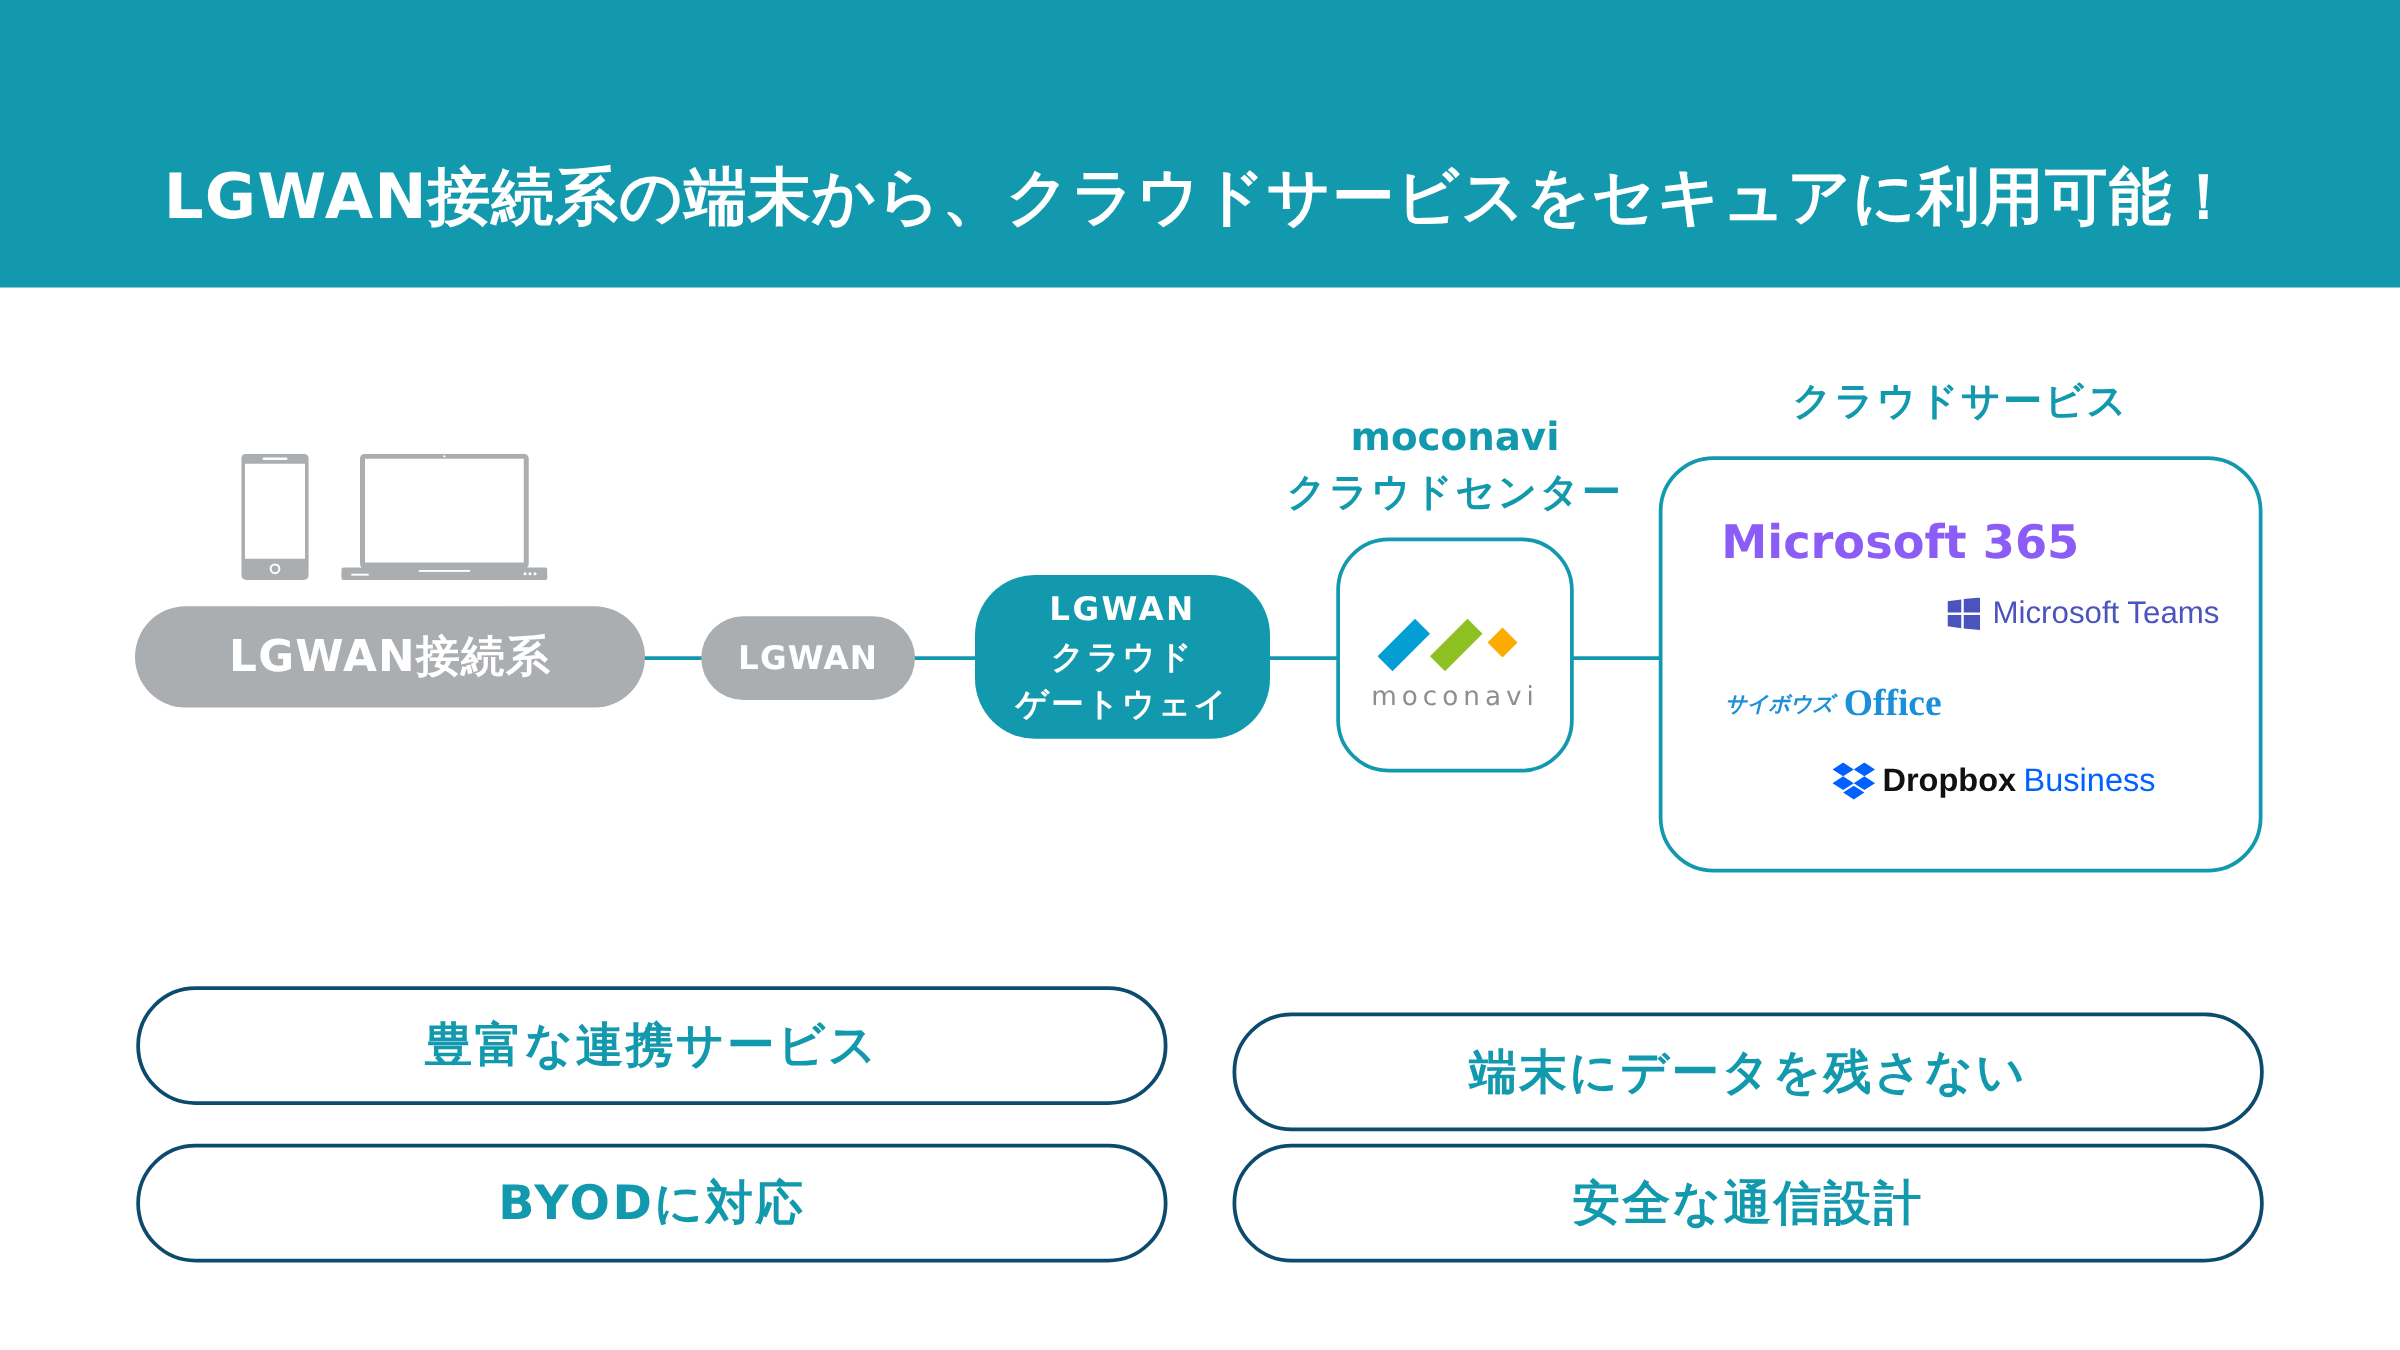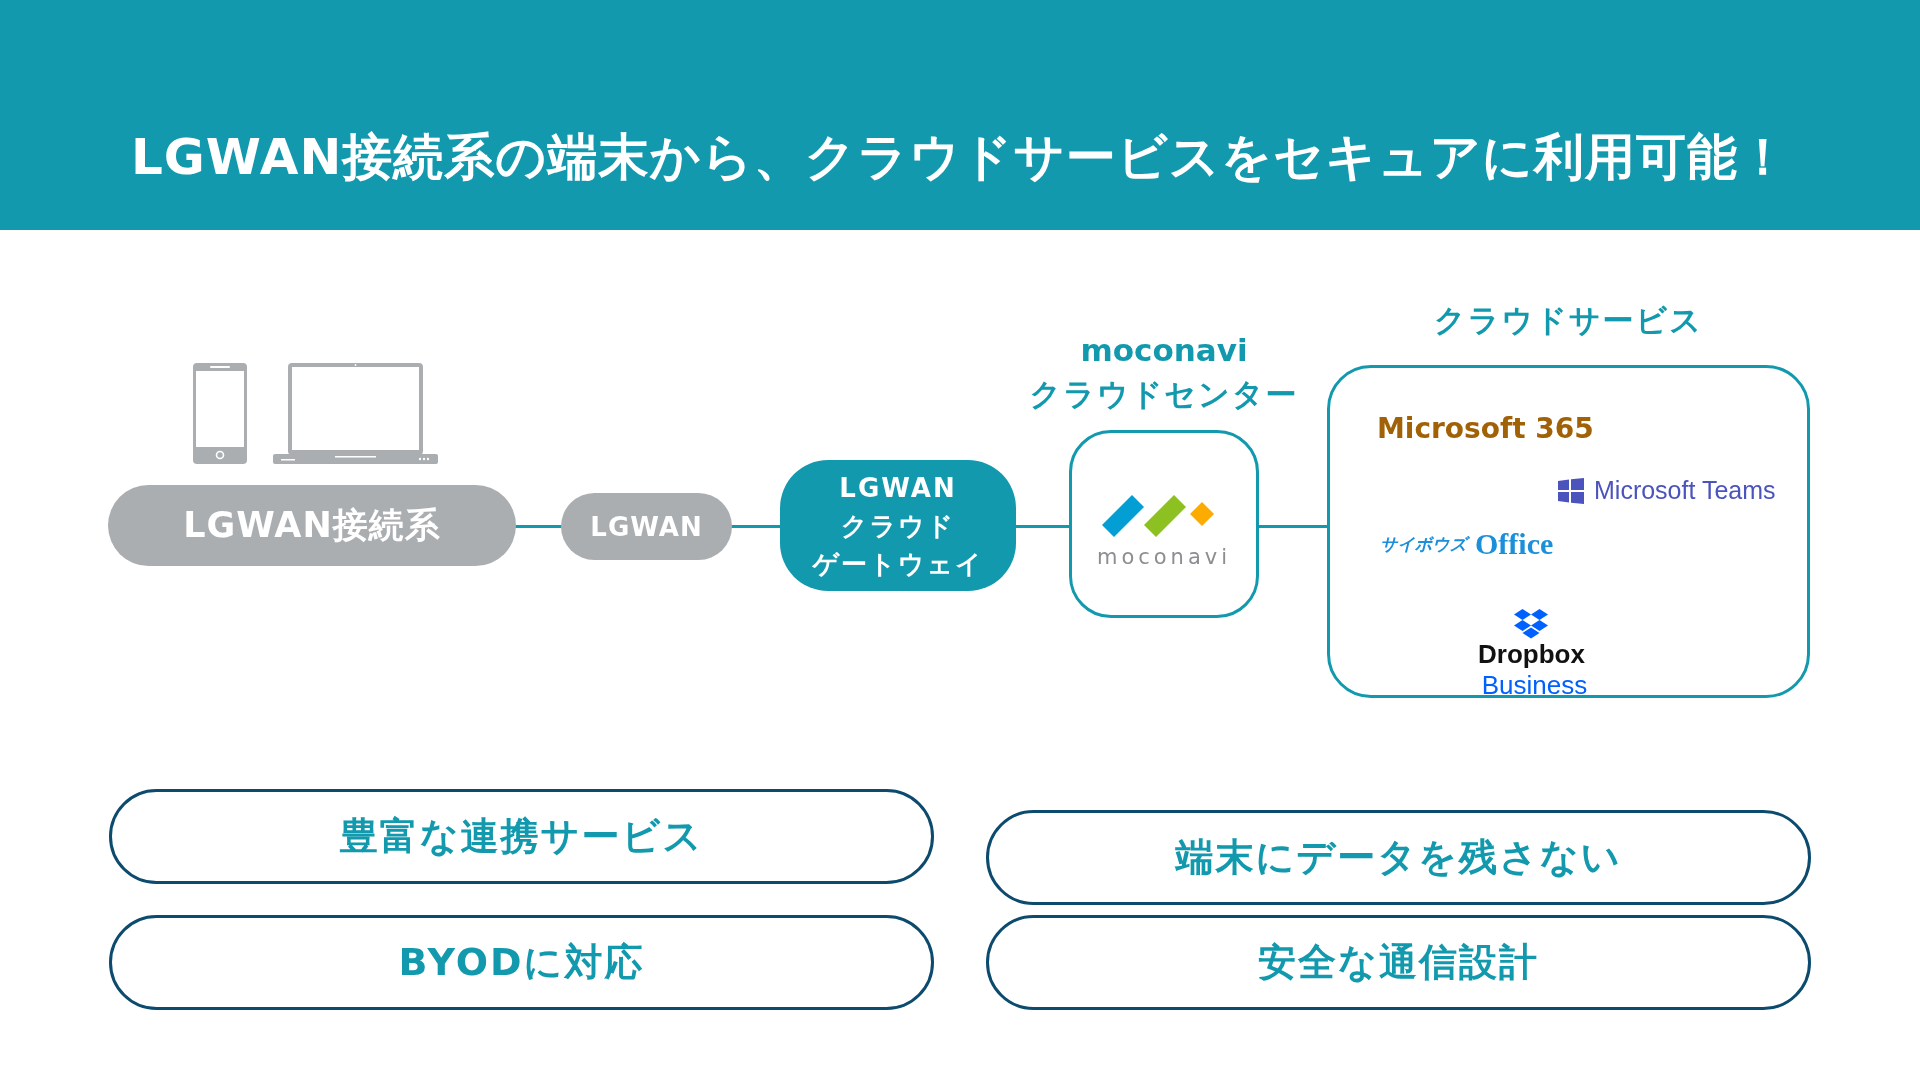--- a/index.html
+++ b/index.html
@@ -80,38 +80,38 @@
     <polygon points="0,42 30,12 42,24 12,54" fill="#039fd4"></polygon>
     <polygon points="42,42 72,12 84,24 54,54" fill="#8dc121"></polygon>
     <polygon points="88,31 100,19 112,31 100,43" fill="#fcab00"></polygon>
   </svg>
   <div class="abs" style="left:0; top:112px; width:184px; text-align:center; color:#8c8e91; font-size:21px; letter-spacing:4px; font-family:'DejaVu Sans', sans-serif;">moconavi</div>
 </div>
 
 <div class="label-teal" style="left:1327px; top:300px; width:483px; font-size:31px; letter-spacing:2px;">クラウドサービス</div>
 
 <div class="cbox">
-  <div class="svc" style="left:47px; top:44px; color:#a16207; font-size:28px; font-weight:bold;">Microsoft 365</div>
+  <div class="svc" style="left:47px; top:44px; color:#8b5cf6; font-size:37px; font-weight:bold;">Microsoft 365</div>
 
   <div class="svc" style="left:214px; top:108px;padding-left:14px;">
     <svg width="26" height="26" viewBox="0 0 26 26" style="margin-right:10px;">
       <polygon points="0,3 11,1.5 11,12 0,12" fill="#4b53bc"></polygon>
       <polygon points="13,1.2 26,0 26,12 13,12" fill="#4b53bc"></polygon>
       <polygon points="0,14 11,14 11,24.5 0,23" fill="#4b53bc"></polygon>
       <polygon points="13,14 26,14 26,26 13,24.8" fill="#4b53bc"></polygon>
     </svg>
     <span style="color:#4b53bc; font-size:25px; font-family:'Liberation Sans', sans-serif;">Microsoft Teams</span>
   </div>
 
-  <div class="svc" style="left:50px; top:159px; color:#1b8fd9;">
+  <div class="svc" style="left:50px; top:178px; color:#1b8fd9;">
     <span style="font-size:17px; font-weight:bold; font-style:italic; margin-right:8px;">サイボウズ</span>
     <span style="font-size:30px; font-weight:bold; font-family:Liberation Serif, serif;">Office</span>
   </div>
 
-  <div class="svc" style="left:148px; top:241px;flex-direction:column;">
+  <div class="svc" style="left:136px; top:241px;">
     <svg width="34" height="30" viewBox="0 0 34 30" style="margin-right:6px;">
       <polygon points="8.5,0 17,5.5 8.5,11 0,5.5" fill="#0061fe"></polygon>
       <polygon points="25.5,0 34,5.5 25.5,11 17,5.5" fill="#0061fe"></polygon>
       <polygon points="8.5,11 17,16.5 8.5,22 0,16.5" fill="#0061fe"></polygon>
       <polygon points="25.5,11 34,16.5 25.5,22 17,16.5" fill="#0061fe"></polygon>
       <polygon points="17,18.5 25.5,24 17,29.5 8.5,24" fill="#0061fe"></polygon>
     </svg>
     <span style="color:#111; font-size:26px; font-weight:bold; font-family:'Liberation Sans', sans-serif; margin-right:6px;">Dropbox</span>
     <span style="color:#0061fe; font-size:26px; font-family:'Liberation Sans', sans-serif;">Business</span>
   </div>

